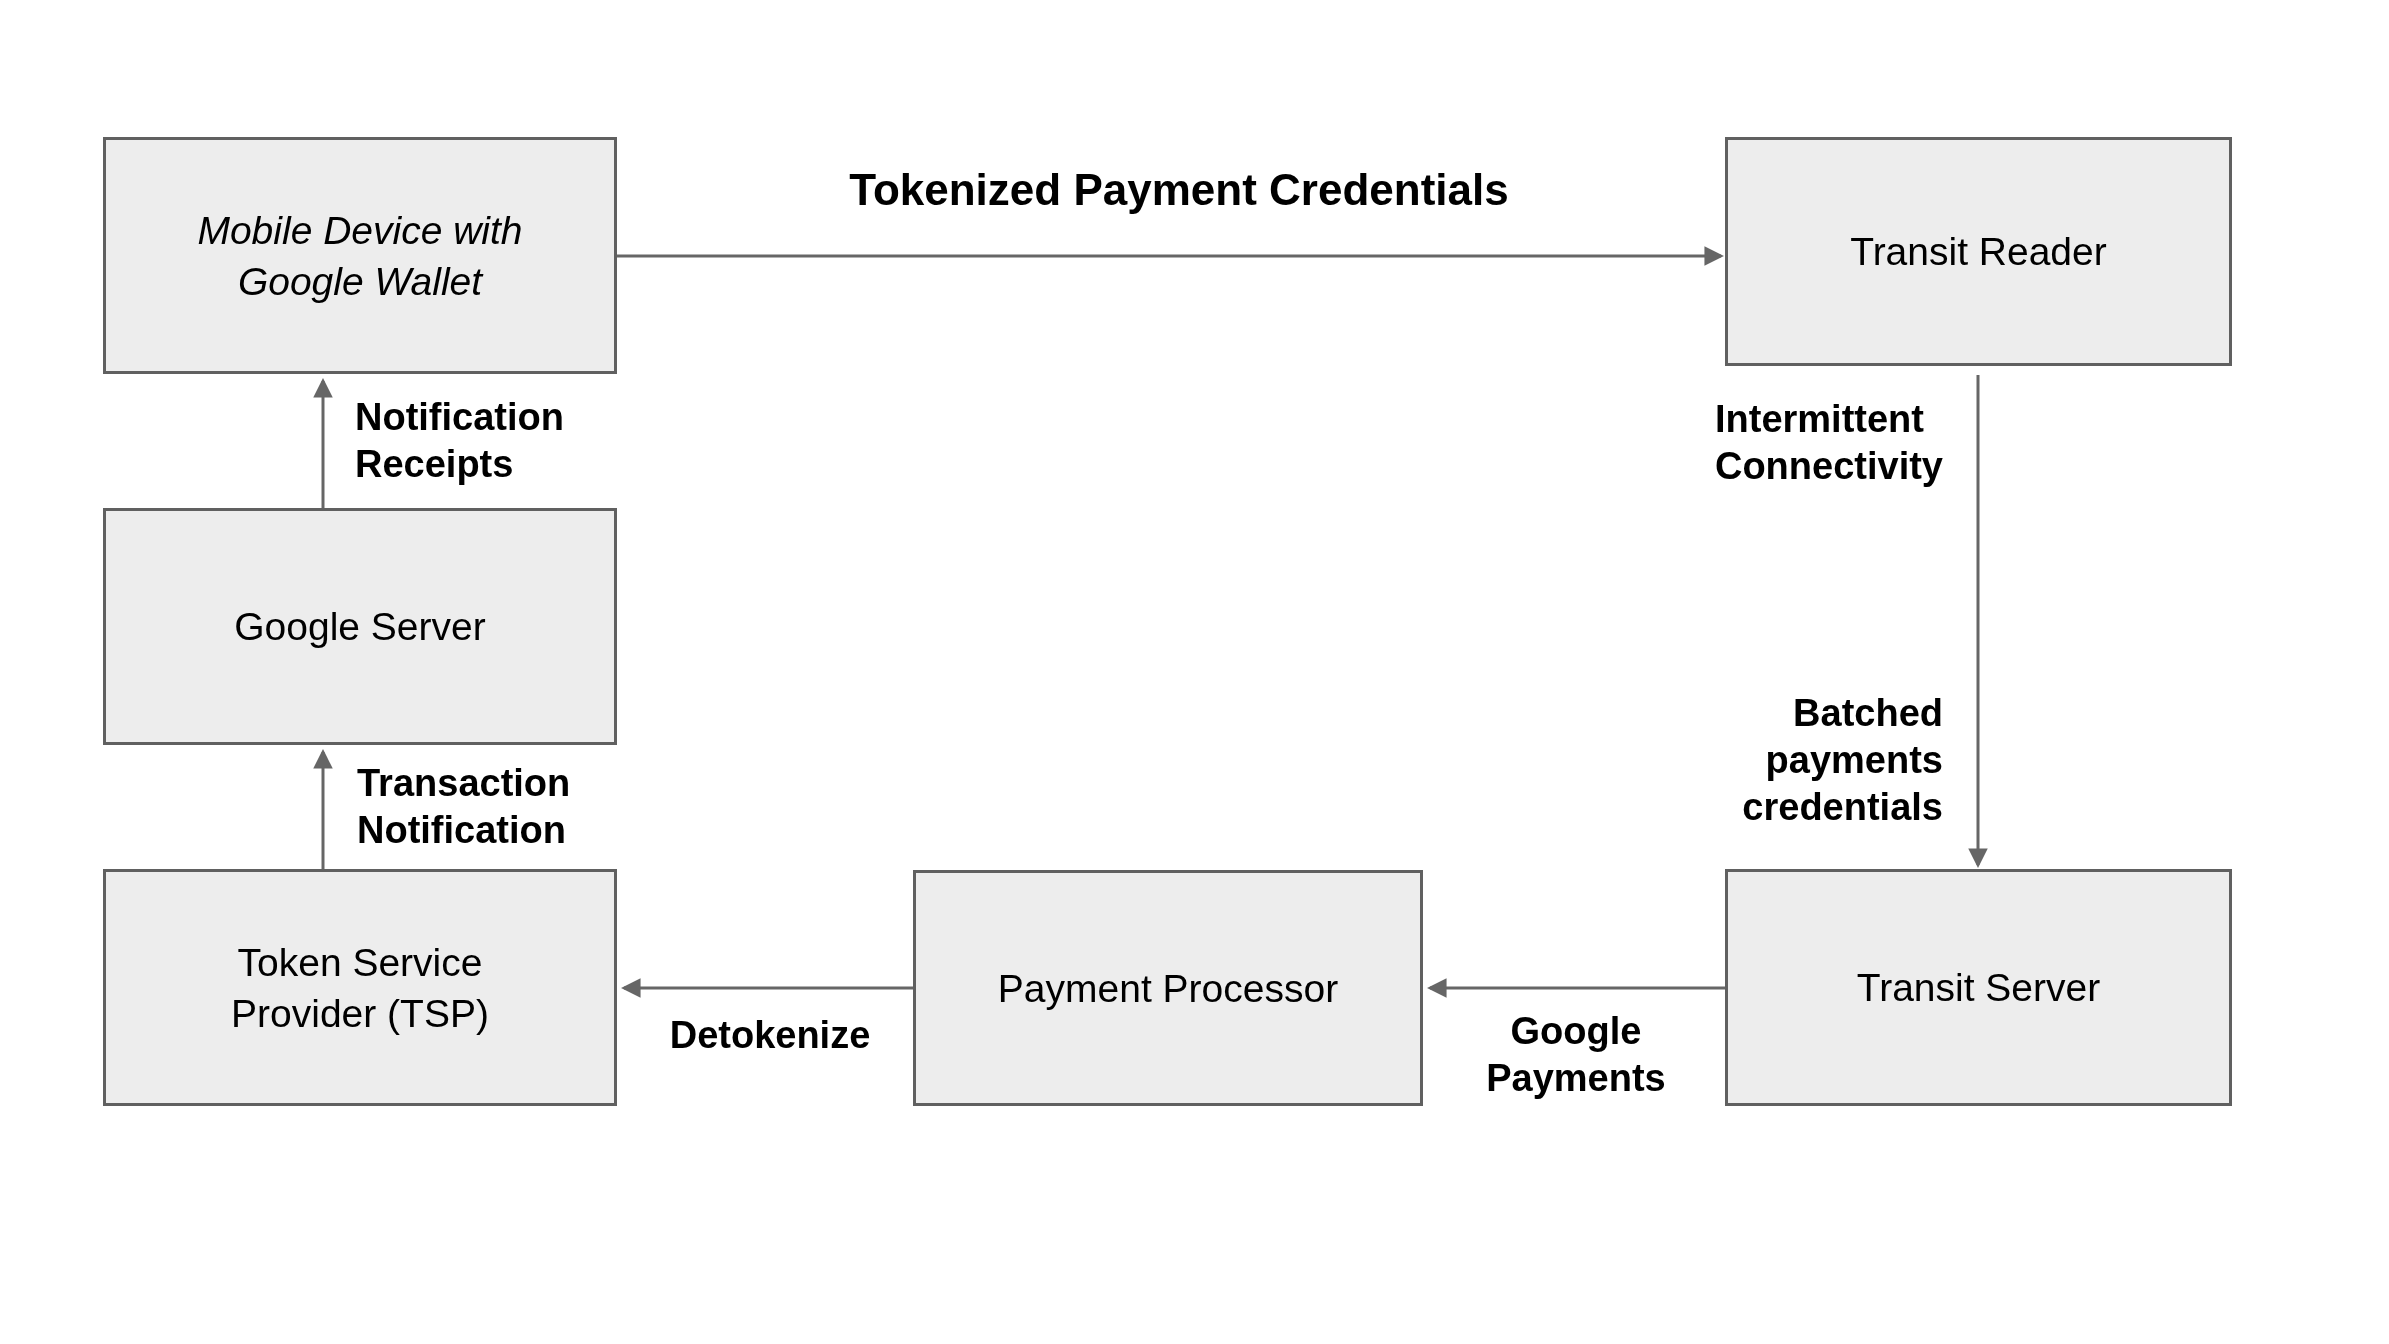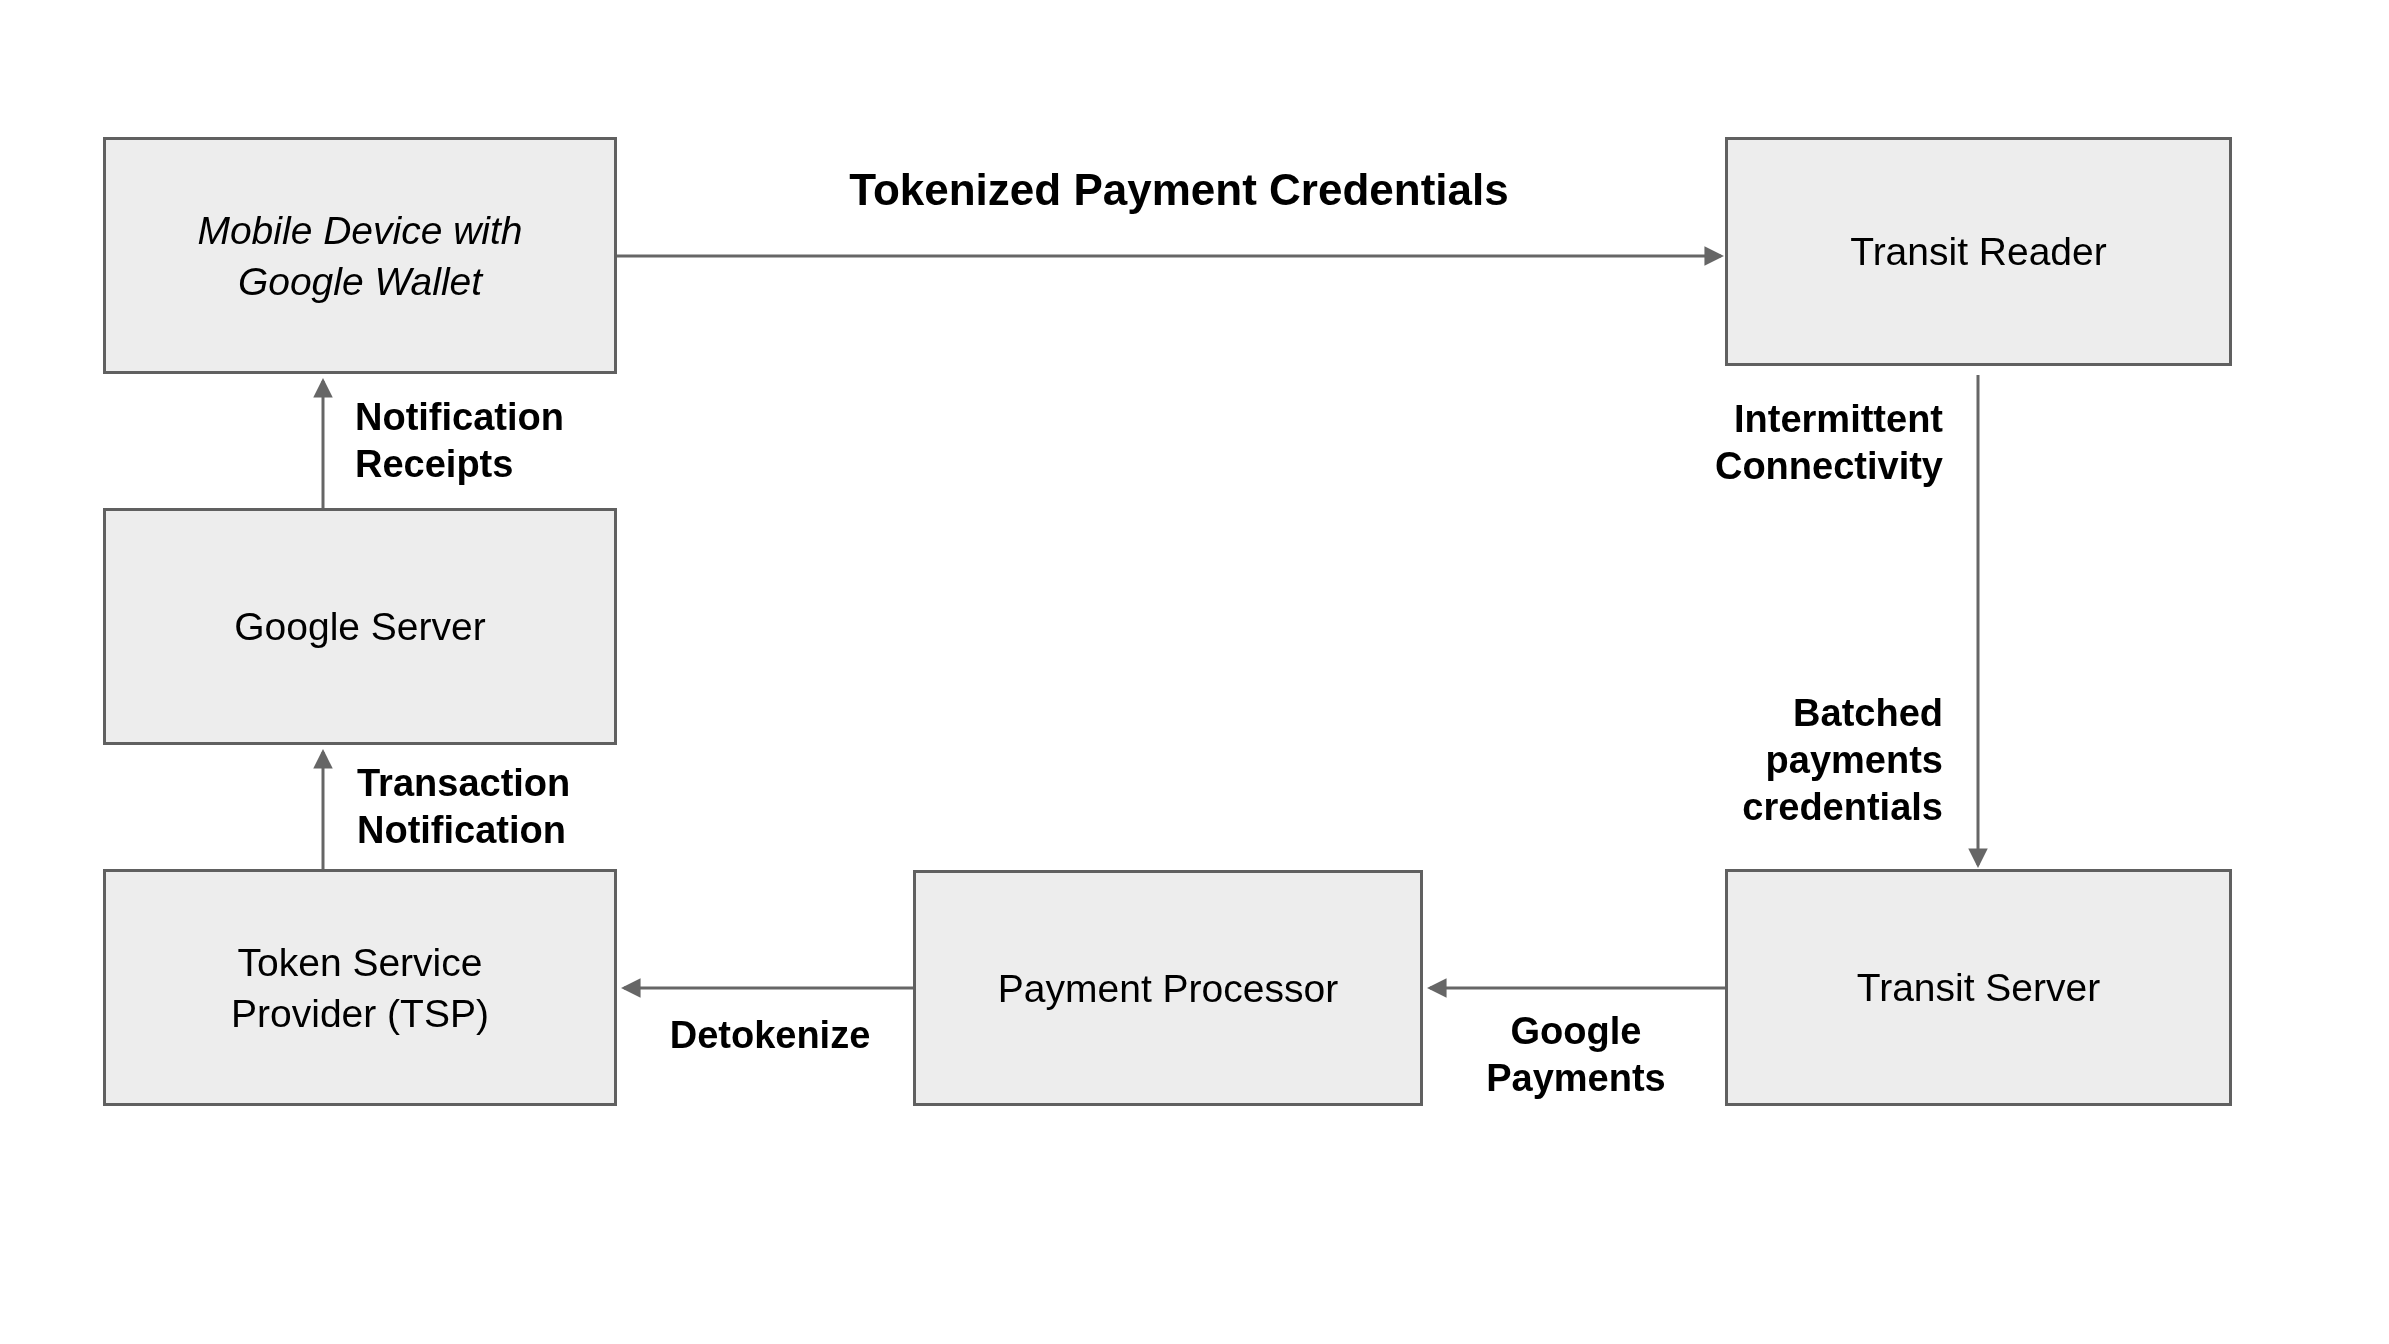--- a/index.html
+++ b/index.html
@@ -46,21 +46,21 @@
 
   .edge-label {
     position: absolute;
     font-weight: bold;
     font-size: 38px;
     line-height: 47px;
     color: #000000;
     white-space: nowrap;
   }
   #label-tokenized   { left: 617px;  top: 166px;  width: 1108px; text-align: center; font-size: 44px; margin-left: 8px; }
-  #label-intermittent{ right: 446px; top: 396px;  text-align: right; }
+  #label-intermittent{ right: 446px; top: 396px;  text-align: left; }
   #label-batched     { right: 446px; top: 690px;  text-align: right; }
   #label-process     { left: 1427px; top: 1008px; width: 298px; text-align: center; }
   #label-detokenize  { left: 620px;  top: 1012px; width: 300px; text-align: center; }
   #label-receipts    { left: 355px;  top: 394px;  text-align: left; }
   #label-transaction { left: 357px;  top: 760px;  text-align: left; }
 </style>
 </head>
 <body>
 
 <div id="canvas">

